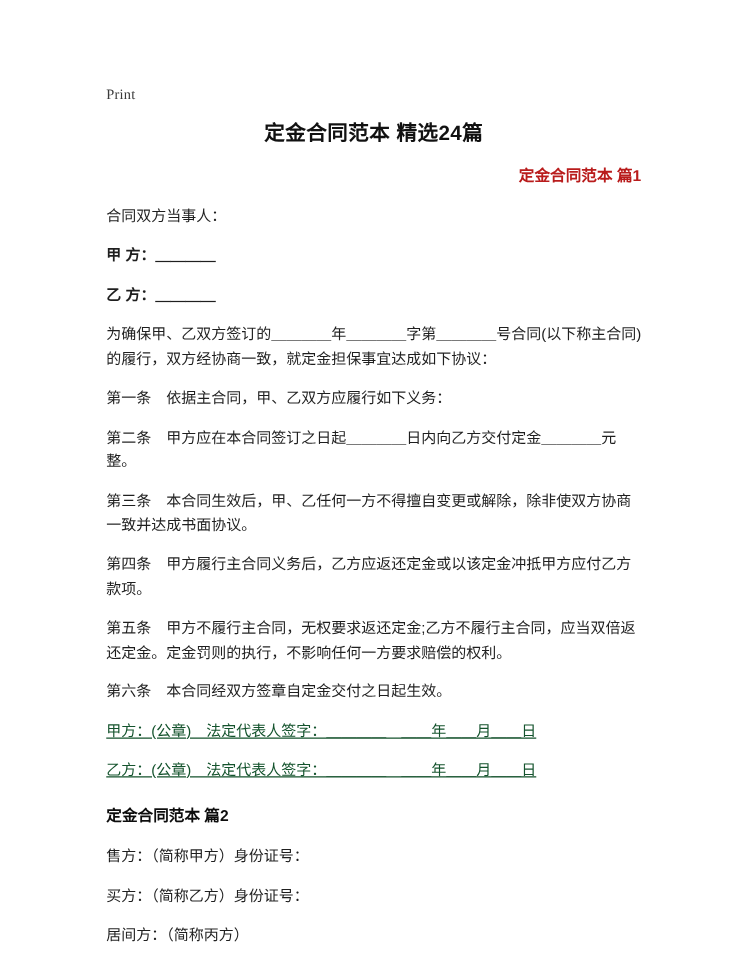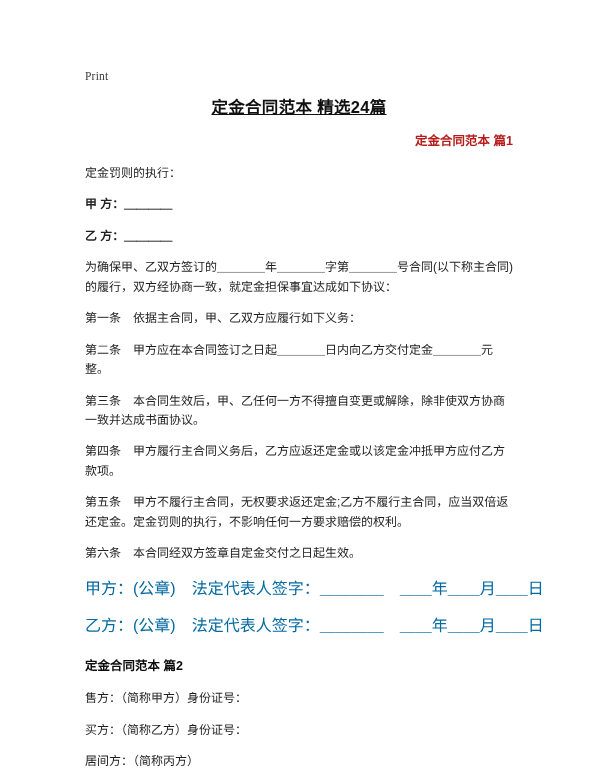--- a/index.html
+++ b/index.html
@@ -43,21 +43,20 @@
   }
 
   .doc-title {
     font-size: 16.5px;
     font-weight: bold;
     text-align: center;
     color: #111111;
     letter-spacing: 0.3px;
     margin: 0 0 14px 0;
     line-height: 1.35;
-    text-decoration: underline;
   }
 
   .subtitle {
     font-size: 12px;
     line-height: 1.55;
     color: #1f1f1f;
     margin: 0 0 12px 0;
   }
 
   .section-heading {
@@ -79,25 +78,26 @@
 
   .field-line {
     font-size: 12px;
     line-height: 1.62;
     color: #1f1f1f;
     margin: 0 0 12px 0;
     font-weight: bold;
   }
 
   .sig-line {
-    font-size: 16px;
+    font-size: 12px;
     line-height: 1.62;
-    color: #0369a1;
+    color: #14532d;
     margin: 0 0 12px 0;
     white-space: nowrap;
+    text-decoration: underline;
   }
 
   .heading-2 {
     font-size: 12.5px;
     font-weight: bold;
     color: #0d0d0d;
     margin: 18px 0 13px 0;
     line-height: 1.5;
   }
 </style>
@@ -108,21 +108,21 @@
 
   <div class="print-link">Print</div>
 
   <div class="doc-body">
 
     <h1 class="doc-title">定金合同范本 精选24篇</h1>
 
 
     <h2 class="section-heading">定金合同范本 篇1</h2>
 
-    <p class="para">定金罚则的执行：</p>
+    <p class="para">合同双方当事人：</p>
 
     <p class="field-line">甲 方：＿＿＿＿</p>
 
     <p class="field-line">乙 方：＿＿＿＿</p>
 
     <p class="para">为确保甲、乙双方签订的＿＿＿＿年＿＿＿＿字第＿＿＿＿号合同(以下称主合同)的履行，双方经协商一致，就定金担保事宜达成如下协议：</p>
 
     <p class="para">第一条　依据主合同，甲、乙双方应履行如下义务：</p>
 
     <p class="para">第二条　甲方应在本合同签订之日起＿＿＿＿日内向乙方交付定金＿＿＿＿元整。</p>

